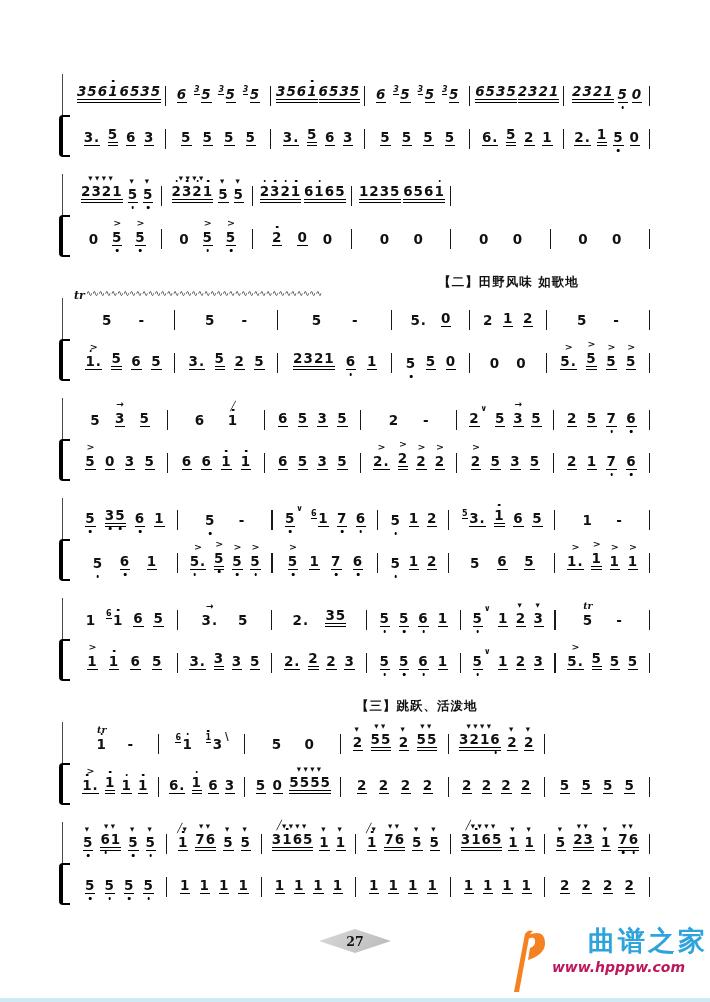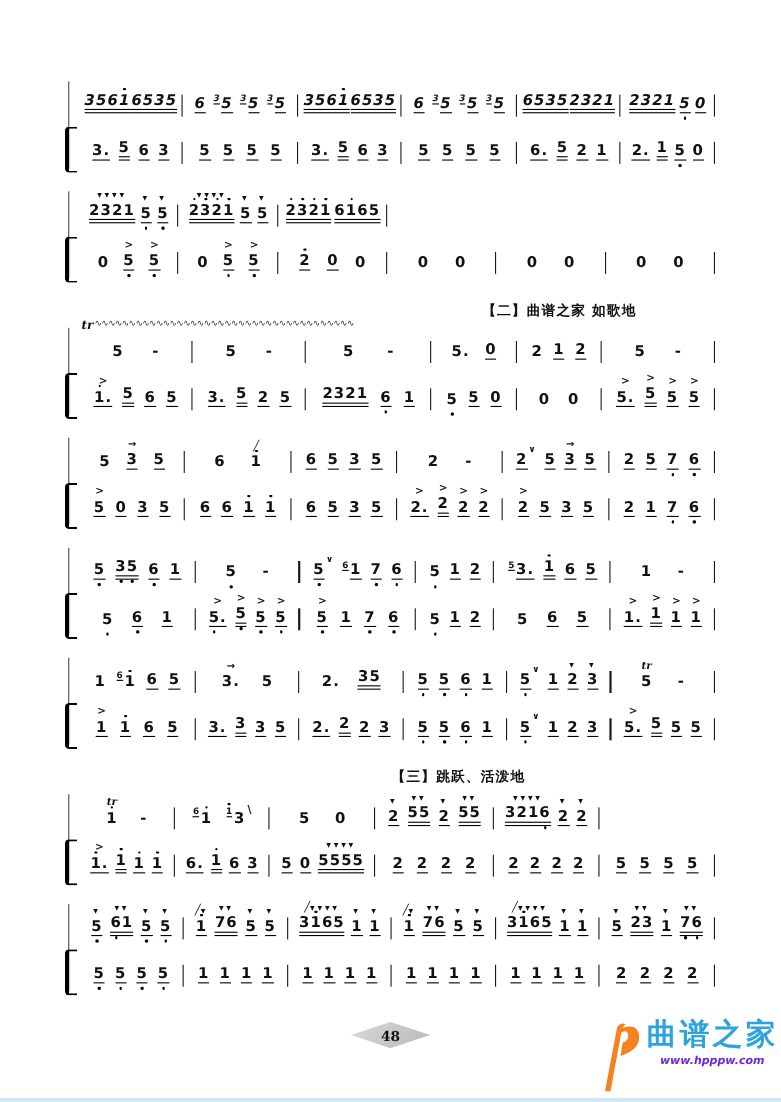--- a/index.html
+++ b/index.html
@@ -45,24 +45,24 @@
   .trwave{position:absolute;top:-9px;left:2px;display:flex;align-items:flex-start;pointer-events:none;}
   .trwave .trlbl{font-style:italic;font-weight:bold;font-size:11px;font-family:"DejaVu Serif",serif;}
   .trwave .wave{font-size:8px;letter-spacing:-0.5px;margin-left:1px;color:#222;}
   
   .pagenum{position:absolute;top:929px;left:50%;transform:translateX(-50%);width:72px;height:24px;}
   .diamond{position:absolute;inset:0;background:linear-gradient(135deg,#d9d9d9,#b9b9b9);
     clip-path:polygon(50% 0,100% 50%,50% 100%,0 50%);}
   .pagenum .num{position:absolute;inset:0;display:flex;align-items:center;justify-content:center;
     font-weight:bold;font-size:12.5px;font-family:"DejaVu Serif",serif;}
   .watermark{position:absolute;top:926px;right:2px;display:flex;align-items:flex-start;}
-  .wm-text{display:flex;flex-direction:column;align-items:center;margin-left:2px;}
+  .wm-text{display:flex;flex-direction:column;align-items:flex-end;margin-left:2px;}
   .wm-name{font-size:27px;line-height:30px;font-weight:bold;letter-spacing:3px;
     color:#2ea3dc;font-family:"DejaVu Sans",sans-serif;}
-  .wm-url{font-size:10px;font-weight:bold;font-style:italic;color:#6d28d9;margin-top:3px;margin-right:1px;}
+  .wm-url{font-size:14px;font-weight:bold;font-style:italic;color:#be185d;margin-top:3px;margin-right:23px;}
   .bottom-strip{position:absolute;bottom:0;left:0;right:0;height:4px;background:#cfe9f6;}
 </style>
 </head>
 <body>
 
 <div class="score">
     <div class="system">
       <div class="row upper" style="grid-template-columns: 10.2fr 11.4fr 10.2fr 11.4fr 10.2fr 9.3fr; font-style: italic;">
         <div class="meas">
           <span class="tok u2">
@@ -253,20 +253,28 @@
           </span>
         </div>
         <div class="meas">
           <span class="tok u2">
             <span class="core"><span class="d hi">2</span><span class="d hi">3</span><span class="d hi">2</span><span class="d hi">1</span></span>
           </span>
           <span class="tok u2">
             <span class="core"><span class="d">6</span><span class="d hi">1</span><span class="d">6</span><span class="d">5</span></span>
           </span>
         </div>
+        <div class="meas">
+          <span class="tok u2">
+            <span class="core"><span class="d">1</span><span class="d">2</span><span class="d">3</span><span class="d">5</span></span>
+          </span>
+          <span class="tok u2">
+            <span class="core"><span class="d">6</span><span class="d">5</span><span class="d">6</span><span class="d hi">1</span></span>
+          </span>
+        </div>
       </div>
       <div class="row lower" style="grid-template-columns: 9.3fr 9.3fr 10.2fr 10.2fr 10.2fr 10.2fr;">
         <div class="meas">
           <span class="tok">
             <span class="core"><span class="d">0</span></span>
           </span>
           <span class="tok u1">
             <span class="mk"><span class="m-acc">&gt;</span></span>
             <span class="core"><span class="d lo">5</span></span>
           </span>
@@ -319,21 +327,21 @@
           <span class="tok">
             <span class="core"><span class="d">0</span></span>
           </span>
           <span class="tok">
             <span class="core"><span class="d">0</span></span>
           </span>
         </div>
       </div>
       <div class="bracket" style="top: 41px;"></div>
     </div>
-    <div class="sec-label" style="padding-left: 64%;">【二】曲谱之家  如歌地</div>
+    <div class="sec-label" style="padding-left: 64%;">【二】田野风味  如歌地</div>
     <div class="system">
       <div class="row upper" style="grid-template-columns: 8.4fr 8.4fr 9.3fr 6.3fr 6.3fr 8.4fr;">
         <div class="meas">
           <span class="tok">
             <span class="core"><span class="d">5</span></span>
           </span>
           <span class="tok">
             <span class="core"><span class="d">-</span></span>
           </span>
         </div>
@@ -1304,21 +1312,21 @@
             <span class="core"><span class="d">2</span></span>
           </span>
         </div>
       </div>
       <div class="bracket" style="top: 41px;"></div>
     </div>
   </div>
 
 <div class="pagenum">
   <div class="diamond"></div>
-  <div class="num">48</div>
+  <div class="num">27</div>
 </div>
 
 <div class="watermark">
   <svg width="46" height="68" viewBox="0 0 46 68">
     <path d="M10 66 L21 8 Q24 3 29 5 Q26 7 25 12 L15 66 Z" fill="#f58220"></path>
     <path d="M22 10 Q40 2 41 16 Q42 28 24 34 L26 22 Q32 20 31 14 Q30 9 22 14 Z" fill="#f58220"></path>
   </svg>
   <div class="wm-text">
     <div class="wm-name">曲谱之家</div>
     <div class="wm-url">www.hpppw.com</div>

